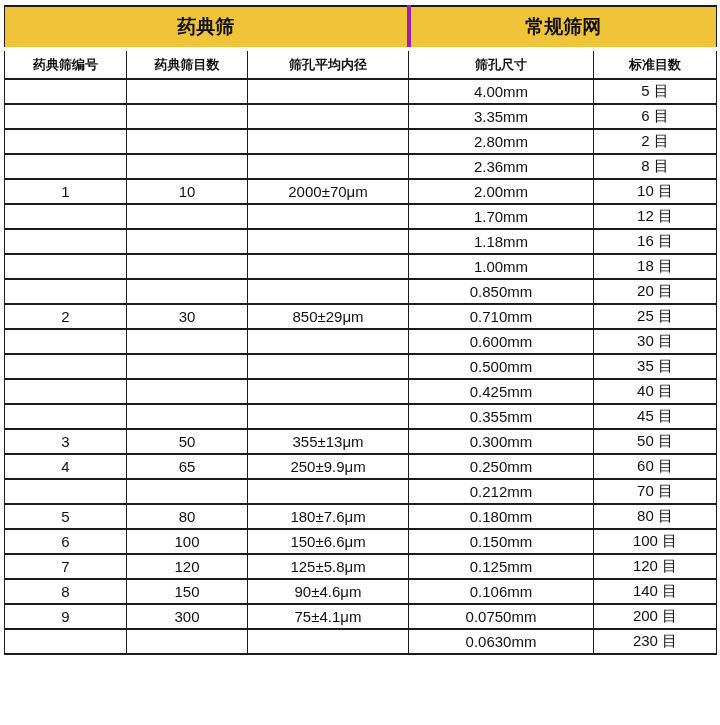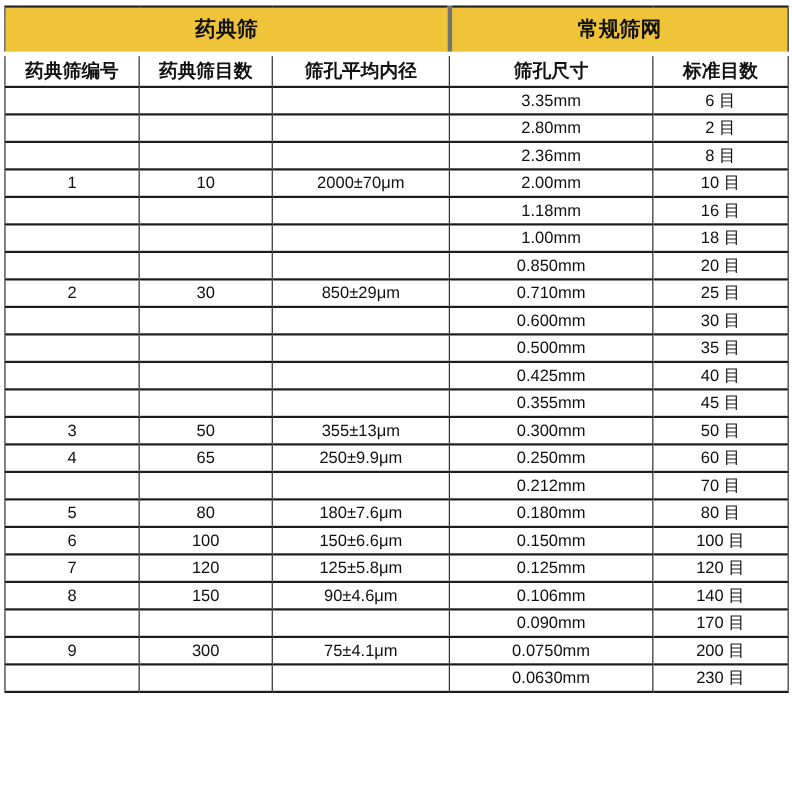--- a/index.html
+++ b/index.html
@@ -31,26 +31,26 @@
     white-space: nowrap;
   }
   tr.group-row th {
     background: var(--header-bg, #EFC438);
     height: 38px;
     font-size: 19px;
     font-weight: bold;
     border-bottom: 4px solid #ffffff;
   }
   tr.group-row th.gap-right {
-    border-right: 4px solid #737373;
+    border-right: 4px solid #a21caf;
     margin-top: 12px;
   }
   tr.col-row th {
     height: 25px;
-    font-size: 17px;
+    font-size: 13px;
     font-weight: bold;
     background: #ffffff;
   }
   table.sieve td {
     height: 21px;
     font-size: 15px;
     font-weight: normal;
     padding: 1px 2px;
     background: #ffffff;
   }
@@ -78,20 +78,27 @@
         <th>筛孔平均内径</th>
         <th>筛孔尺寸</th>
         <th>标准目数</th>
       </tr>
     </thead>
     <tbody>
         <tr>
           <td></td>
           <td></td>
           <td></td>
+          <td>4.00mm</td>
+          <td>5 目</td>
+        </tr>
+        <tr>
+          <td></td>
+          <td></td>
+          <td></td>
           <td>3.35mm</td>
           <td>6 目</td>
         </tr>
         <tr>
           <td></td>
           <td></td>
           <td></td>
           <td>2.80mm</td>
           <td>2 目</td>
         </tr>
@@ -106,20 +113,27 @@
           <td>1</td>
           <td>10</td>
           <td>2000±70μm</td>
           <td>2.00mm</td>
           <td>10 目</td>
         </tr>
         <tr>
           <td></td>
           <td></td>
           <td></td>
+          <td>1.70mm</td>
+          <td>12 目</td>
+        </tr>
+        <tr>
+          <td></td>
+          <td></td>
+          <td></td>
           <td>1.18mm</td>
           <td>16 目</td>
         </tr>
         <tr>
           <td></td>
           <td></td>
           <td></td>
           <td>1.00mm</td>
           <td>18 目</td>
         </tr>
@@ -208,27 +222,20 @@
           <td>120 目</td>
         </tr>
         <tr>
           <td>8</td>
           <td>150</td>
           <td>90±4.6μm</td>
           <td>0.106mm</td>
           <td>140 目</td>
         </tr>
         <tr>
-          <td></td>
-          <td></td>
-          <td></td>
-          <td>0.090mm</td>
-          <td>170 目</td>
-        </tr>
-        <tr>
           <td>9</td>
           <td>300</td>
           <td>75±4.1μm</td>
           <td>0.0750mm</td>
           <td>200 目</td>
         </tr>
         <tr>
           <td></td>
           <td></td>
           <td></td>

